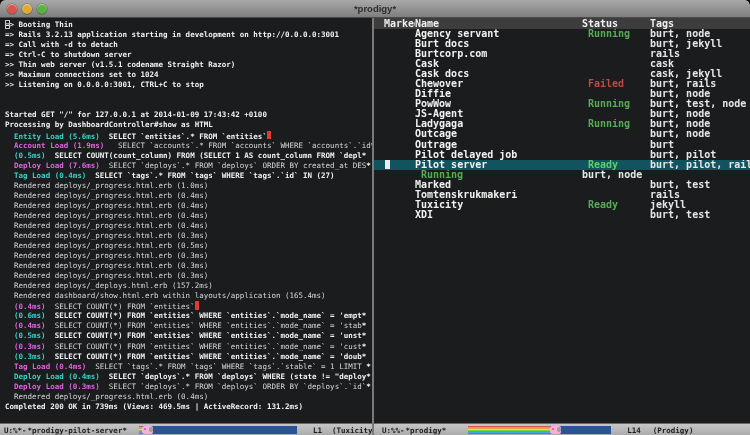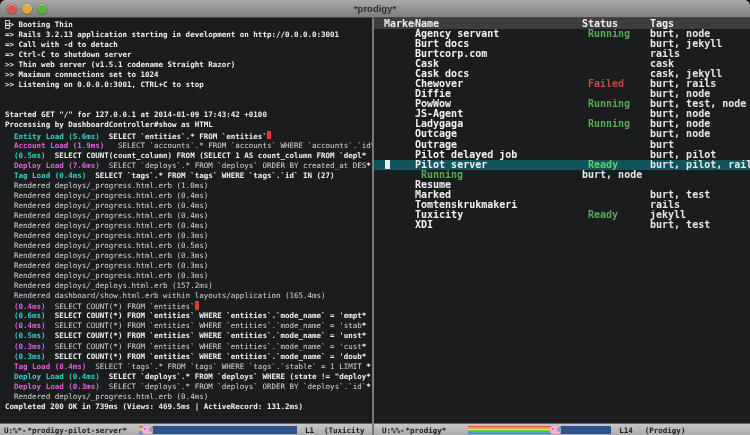--- a/index.html
+++ b/index.html
@@ -48,21 +48,21 @@
   .prow.selected{background:var(--selBg,#11545d);}
   .prow.selected .cell-status.ready{color:var(--greenBright,#5ecf64);}
   .cell-marked{position:relative;}
   .row-cursor{position:absolute;left:1px;top:0.5px;width:5px;height:9px;background:#ececec;}
   
   .modeline{height:13px;background:linear-gradient(#c7c7c7,#a8a8a8);border-top:1px solid #666;
             box-sizing:border-box;display:flex;align-items:center;font-size:7.5px;font-weight:bold;
             color:var(--modelineFg,#1a1a1a);white-space:pre;overflow:hidden;flex-shrink:0;}
   .ml-flags{margin-left:4px;}
   .ml-buffer{margin-left:1px;}
-  .ml-line{margin-left:8px;}
+  .ml-line{margin-left:16px;}
   .ml-mode{margin-left:10px;}
   .nyanbar{height:8px;background:var(--nyanBlue,#2a5494);display:flex;align-items:stretch;flex-shrink:0;}
   .nyanbar.nb-left{width:158px;margin-left:12px;}
   .nyanbar.nb-right{width:143px;margin-left:22px;}
   .nyan-rainbow{height:8px;flex-shrink:0;background:linear-gradient(to bottom,
      #e05252 0 17%, #e8a13f 17% 33%, #e7e24f 33% 50%, #6ed53f 50% 67%, #3fa9e8 67% 83%, #8d5fd3 83% 100%);}
   .nyan-cat{width:11px;height:8px;flex-shrink:0;background:#f7b0dc;border-radius:2px;position:relative;}
   .nyan-cat:before{content:"";position:absolute;right:0px;top:1px;width:4px;height:5px;background:#9e9e9e;border-radius:2px;}
   .nyan-cat:after{content:"";position:absolute;left:2px;top:2px;width:2px;height:2px;background:#d667b4;}
   
@@ -118,21 +118,20 @@
           <div class="prow"><span class="cell cell-marked"></span><span class="cell cell-name">Chewover</span><span class="cell cell-status failed">Failed</span><span class="cell cell-tags">burt, rails</span></div>
           <div class="prow"><span class="cell cell-marked"></span><span class="cell cell-name">Diffie</span><span class="cell cell-status "></span><span class="cell cell-tags">burt, node</span></div>
           <div class="prow"><span class="cell cell-marked"></span><span class="cell cell-name">PowWow</span><span class="cell cell-status running">Running</span><span class="cell cell-tags">burt, test, node</span></div>
           <div class="prow"><span class="cell cell-marked"></span><span class="cell cell-name">JS-Agent</span><span class="cell cell-status "></span><span class="cell cell-tags">burt, node</span></div>
           <div class="prow"><span class="cell cell-marked"></span><span class="cell cell-name">Ladygaga</span><span class="cell cell-status running">Running</span><span class="cell cell-tags">burt, node</span></div>
           <div class="prow"><span class="cell cell-marked"></span><span class="cell cell-name">Outcage</span><span class="cell cell-status "></span><span class="cell cell-tags">burt, node</span></div>
           <div class="prow"><span class="cell cell-marked"></span><span class="cell cell-name">Outrage</span><span class="cell cell-status "></span><span class="cell cell-tags">burt</span></div>
           <div class="prow"><span class="cell cell-marked"></span><span class="cell cell-name">Pilot delayed job</span><span class="cell cell-status "></span><span class="cell cell-tags">burt, pilot</span></div>
           <div class="prow selected"><span class="cell cell-marked"><span class="row-cursor"></span></span><span class="cell cell-name">Pilot server</span><span class="cell cell-status ready">Ready</span><span class="cell cell-tags">burt, pilot, rails</span></div>
           <div class="prow"><span class="cell cell-marked"></span><span class="cell cell-status running">Running</span><span class="cell cell-tags">burt, node</span></div>
-          <div class="prow"><span class="cell cell-marked"></span><span class="cell cell-name">Resume</span><span class="cell cell-status "></span><span class="cell cell-tags"></span></div>
           <div class="prow"><span class="cell cell-marked"></span><span class="cell cell-name">Marked</span><span class="cell cell-status "></span><span class="cell cell-tags">burt, test</span></div>
           <div class="prow"><span class="cell cell-marked"></span><span class="cell cell-name">Tomtenskrukmakeri</span><span class="cell cell-status "></span><span class="cell cell-tags">rails</span></div>
           <div class="prow"><span class="cell cell-marked"></span><span class="cell cell-name">Tuxicity</span><span class="cell cell-status ready">Ready</span><span class="cell cell-tags">jekyll</span></div>
           <div class="prow"><span class="cell cell-marked"></span><span class="cell cell-name">XDI</span><span class="cell cell-status "></span><span class="cell cell-tags">burt, test</span></div>
         </div>
       <div class="modeline">
         <span class="ml-flags" style="margin-left:8px;">U:%%-</span>
         <span class="ml-buffer">*prodigy*</span>
         <span class="nyanbar nb-right">
           <span class="nyan-rainbow" id="nyan-rainbow-right" style="width: 57%;"></span>

